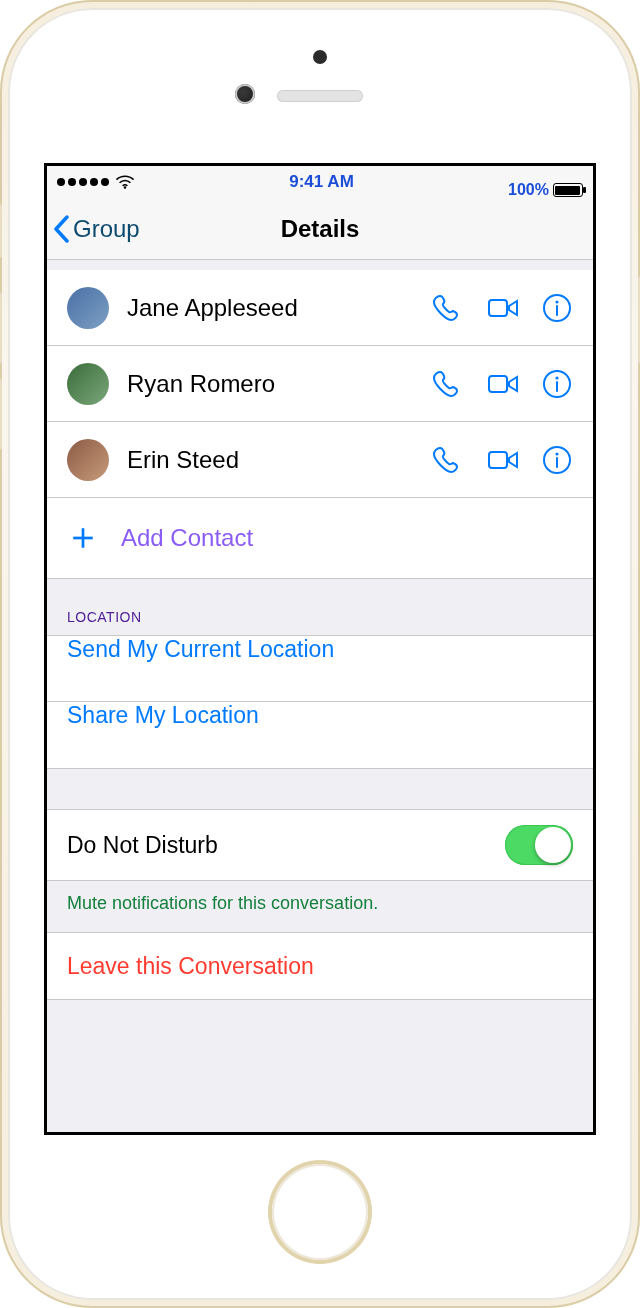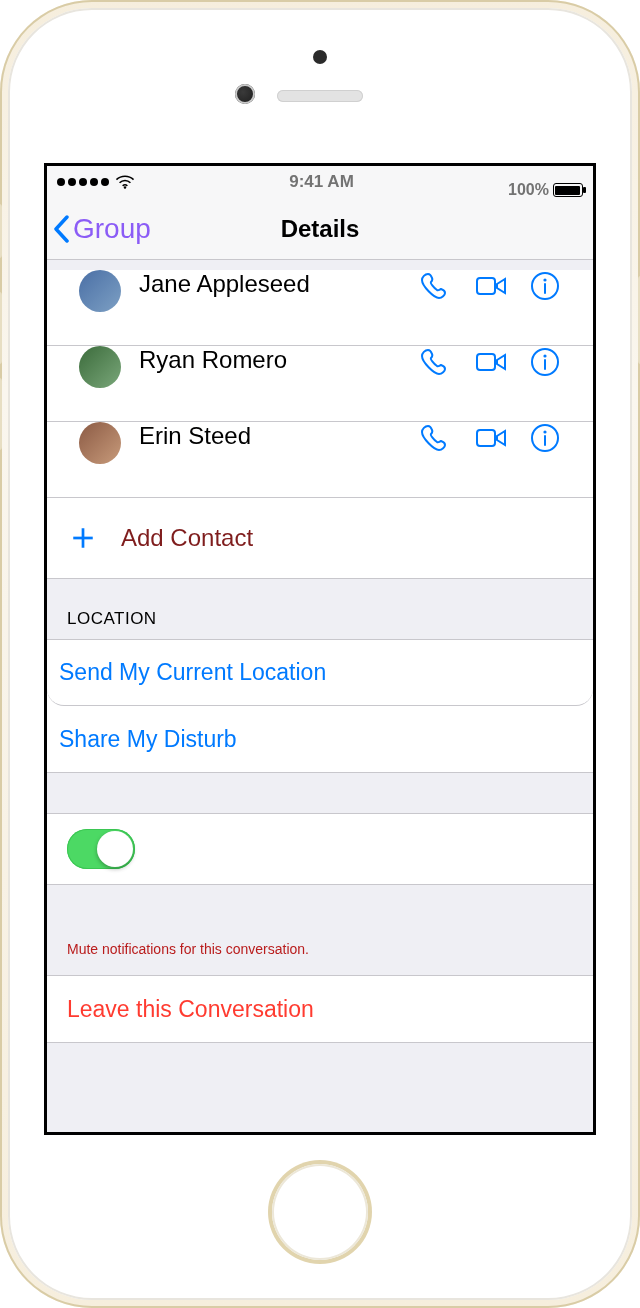--- a/index.html
+++ b/index.html
@@ -54,75 +54,75 @@
     top: 155px; left: 36px; right: 36px; bottom: 165px;
     border: 3px solid #000;
     background: #efeff4;
     overflow: hidden;
   }
 
   
   .statusbar {
     height: 32px; background: #f7f7f8;
     display: flex; align-items: center; justify-content: space-between;
-    padding: 0 10px; font-size: 17px; font-weight: 600; color:#737373;
+    padding: 0 10px; font-size: 17px; font-weight: 600; color:#1d4ed8;
   }
   .status-left, .status-right { display:flex; align-items:center; gap:6px; }
   .dots { display:flex; gap:3px; }
   .dots span{ width:8px;height:8px;border-radius:50%;background:#000;display:block;}
   .wifi { width:20px;height:14px; }
   .battery { display:flex; align-items:center; gap:4px; font-size:16px;margin-top:16px;}
   .batt { width:30px;height:14px;border:1.5px solid #000;border-radius:3px;position:relative;}
   .batt::after{content:"";position:absolute;right:-4px;top:3px;width:3px;height:6px;background:#000;border-radius:1px;}
   .batt-fill{position:absolute;inset:1.5px;background:#000;border-radius:1px;}
 
   
   .navbar {
     height: 62px; background: #f7f7f8;
     border-bottom: 1px solid #c8c7cc;
     position: relative; display:flex; align-items:center; justify-content:center;
   }
   .navtitle{ font-size:24px; font-weight:600; color:#000;}
-  .navback{ position:absolute; left:6px; top:0; bottom:0; display:flex; align-items:center; gap:2px; color:#8b5cf6; font-size:28px;}
+  .navback{ position:absolute; left:6px; top:0; bottom:0; display:flex; align-items:center; gap:2px; color:#0c4a6e; font-size:24px;}
   .chev{width:18px;height:28px;}
 
   
   .section { background:#fff; border-top:1px solid #c8c7cc; border-bottom:1px solid #c8c7cc;}
   .section.first { border-top:none; margin-top:10px;}
   .row {
-    display:flex; align-items:flex-start;
-    min-height:76px; padding:0 32px;
+    display:flex; align-items:center;
+    min-height:76px; padding:0 20px;
     border-bottom:1px solid #c8c7cc;
   }
   .row:last-child{border-bottom:none;}
   .avatar{ width:42px;height:42px;border-radius:50%;background:#bbb;flex:0 0 42px; margin-right:18px; overflow:hidden;}
   .avatar.a1{background:linear-gradient(135deg,#4a6fa5,#7da0c4);} 
   .avatar.a2{background:linear-gradient(135deg,#8b5a44,#c89b7b);} 
   .avatar.a3{background:linear-gradient(135deg,#3b6b3b,#7aa77a);} 
   .name{ flex:1; font-size:24px; color:#000;}
   .row-icons{display:flex;gap:22px;align-items:center;}
   .iconbtn{width:32px;height:32px;display:flex;align-items:center;justify-content:center;color:#007aff;}
   .iconbtn svg{width:32px;height:32px;stroke:#007aff;fill:none;stroke-width:2;}
 
   .addrow{display:flex;align-items:center;min-height:80px;padding:0 20px;}
   .plus{width:32px;height:32px;display:flex;align-items:center;justify-content:center;color:#007aff;margin-right:22px;}
   .plus svg{stroke:#007aff;stroke-width:2.5;}
-  .addlabel{color:#7f1d1d;font-size:24px;}
+  .addlabel{color:#8b5cf6;font-size:24px;}
 
   .section-header{
-    padding:30px 20px 10px; color:#000000; font-size:17px; letter-spacing:0.5px;
-  }
-  .linkrow{min-height:66px;display:flex;align-items:center;padding:0 12px;border-bottom:1px solid #c8c7cc;border-radius:17px;}
+    padding:30px 20px 10px; color:#4c1d95; font-size:14px; letter-spacing:0.5px;
+  }
+  .linkrow{min-height:66px;display:flex;padding:0 20px;border-bottom:1px solid #c8c7cc;}
   .linkrow:last-child{border-bottom:none;}
   .linkrow .label{color:#007aff;font-size:23px;}
   .plainrow{min-height:70px;display:flex;align-items:center;justify-content:space-between;padding:0 20px;}
   .plainrow .label{color:#000;font-size:23px;}
   .switch{width:68px;height:40px;border-radius:20px;background:#4cd964;position:relative;box-shadow:inset 0 0 0 1px #3bc653;}
   .switch .knob{position:absolute;right:2px;top:2px;width:36px;height:36px;border-radius:50%;background:#fff;box-shadow:0 2px 4px rgba(0,0,0,0.3);}
-  .footer-note{padding:12px 20px 18px;color:#b91c1c;font-size:14px;margin-top:44px;}
+  .footer-note{padding:12px 20px 18px;color:#15803d;font-size:18px;}
   .dangerrow{min-height:66px;display:flex;align-items:center;padding:12px 20px;}
   .dangerrow .label{color:#ff3b30;font-size:23px;}
   .gap{height:40px;}
   .gap-sm{height:34px;}
 </style>
 </head>
 <body>
 
 <div class="device">
   <div class="side-left1"></div>
@@ -256,28 +256,29 @@
           <div class="addlabel">Add Contact</div>
         </div>
       </div>
 
       <div class="section-header">LOCATION</div>
       <div class="section">
         <div class="linkrow">
           <div class="label">Send My Current Location</div>
         </div>
         <div class="linkrow">
-          <div class="label">Share My Disturb</div>
+          <div class="label">Share My Location</div>
         </div>
       </div>
 
       <div class="gap"></div>
 
       <div class="section">
         <div class="plainrow">
+          <div class="label">Do Not Disturb</div>
           <div class="switch">
               <div class="knob"></div>
             </div>
         </div>
       </div>
       <div class="footer-note">Mute notifications for this conversation.</div>
 
       <div class="section">
         <div class="dangerrow">
           <div class="label">Leave this Conversation</div>

